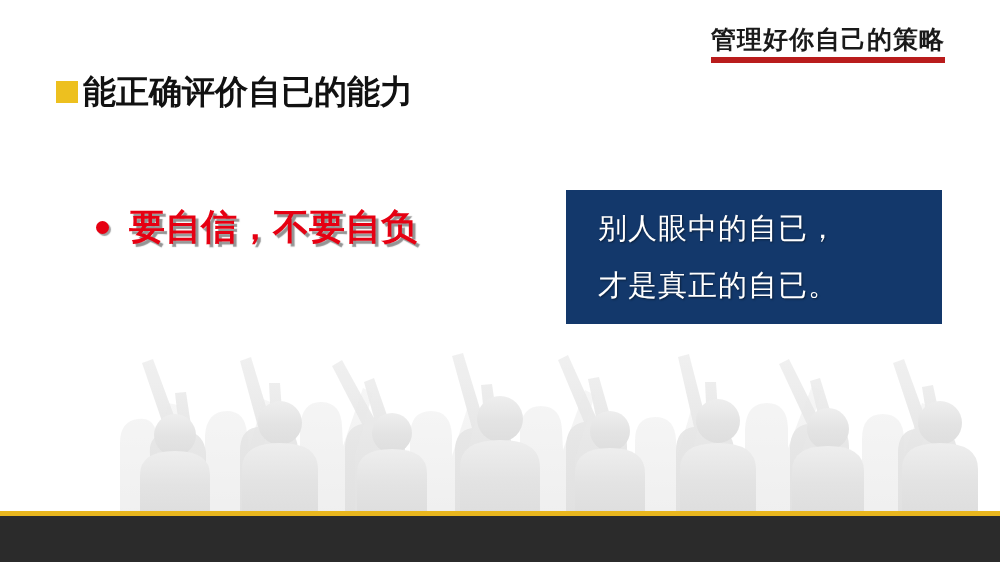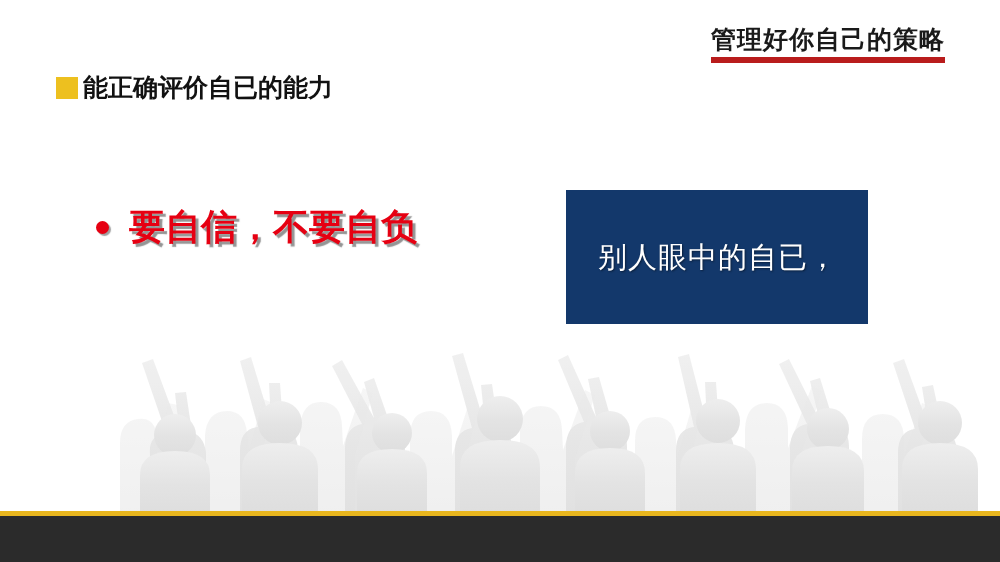--- a/index.html
+++ b/index.html
@@ -40,21 +40,21 @@
     align-items: center;
   }
   .heading-bullet {
     width: 22px;
     height: 22px;
     background: #EDC01F;
     margin-right: 5px;
     flex: 0 0 auto;
   }
   .heading-text {
-    font-size: 25px;
+    font-size: 33px;
     font-weight: bold;
     color: #111111;
     letter-spacing: 0px;
     line-height: 1.1;
     white-space: nowrap;
   }
 
   
   .bullet-list {
     position: absolute;
@@ -83,21 +83,21 @@
     letter-spacing: 0px;
     white-space: nowrap;
     text-shadow: 3px 3px 1px rgba(60,60,60,0.55);
   }
 
   
   .quote-box {
     position: absolute;
     left: 566px;
     top: 190px;
-    width: 302px;
+    width: 376px;
     height: 134px;
     background: #13386B;
     display: flex;
     flex-direction: column;
     justify-content: center;
     box-sizing: border-box;
     padding: 0 14px 0 32px;
   }
   .quote-line {
     font-size: 29px;
@@ -152,20 +152,21 @@
 
   <div class="bullet-list">
     <div class="bullet-item">
       <span class="dot"></span>
       <span class="bullet-text">要自信，不要自负</span>
     </div>
   </div>
 
   <div class="quote-box">
     <div class="quote-line">别人眼中的自已，</div>
+    <div class="quote-line">才是真正的自已。</div>
   </div>
 
   <svg class="crowd" viewBox="0 0 1000 190" preserveAspectRatio="none">
     <defs>
       <linearGradient id="fadeL" x1="0" y1="0" x2="1" y2="0">
         <stop offset="0" stop-color="#ffffff" stop-opacity="1"></stop>
         <stop offset="0.18" stop-color="#ffffff" stop-opacity="0"></stop>
       </linearGradient>
       <mask id="crowdmask">
         <rect x="0" y="0" width="1000" height="190" fill="#fff"></rect>

